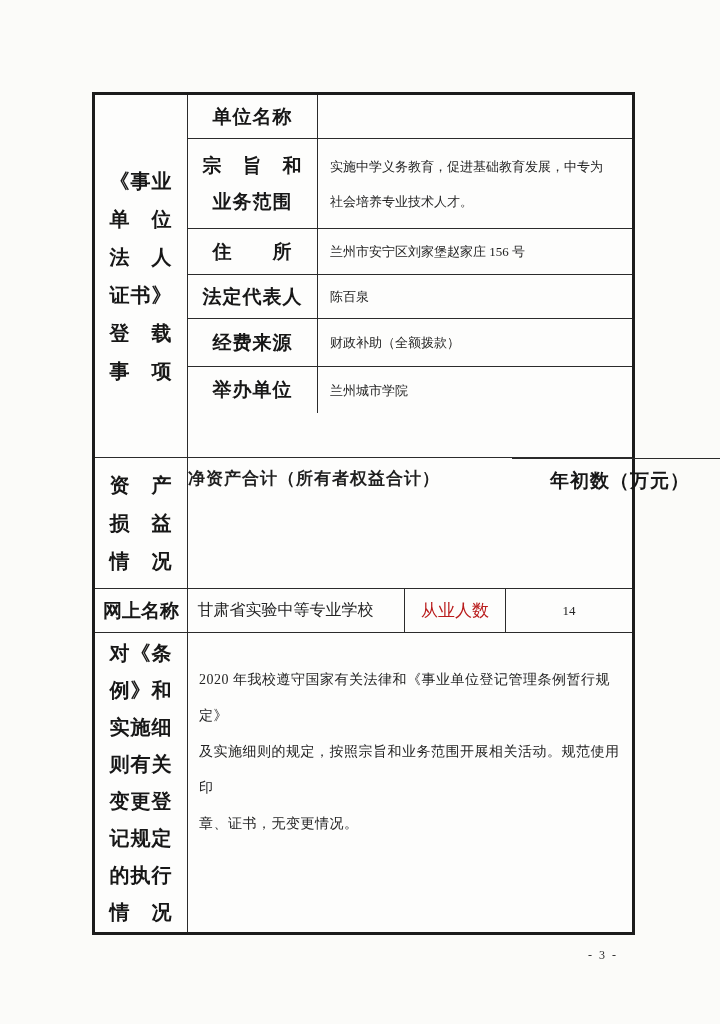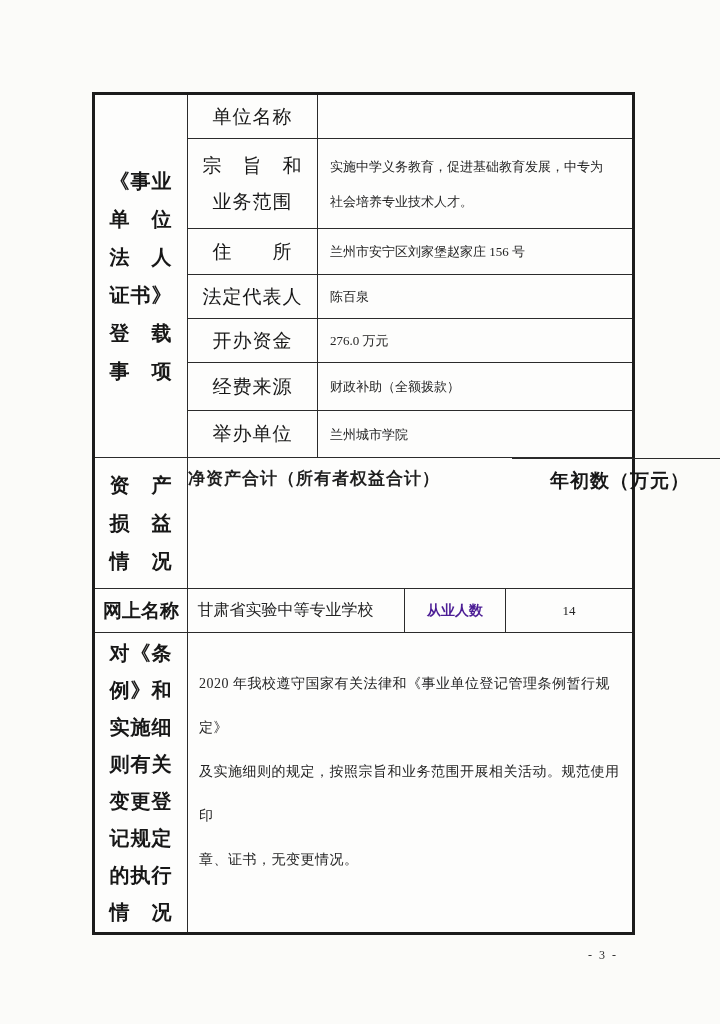--- a/index.html
+++ b/index.html
@@ -58,21 +58,21 @@
     color: #171717;
   }
 
   
   .sec1 { height: 362px; flex: none; }
   .rows-col { flex: 1 1 auto; display: flex; flex-direction: column; }
   .row { display: flex; flex-direction: row; flex: none; }
   .label-cell {
     width: 130px;
     flex: none;
-    font-weight: normal;
+    font-weight: bold;
     font-size: 19px;
     letter-spacing: 1px;
     line-height: 36px;
     white-space: pre-line;
     color: #171717;
   }
   .value-cell {
     flex: 1 1 auto;
     font-size: 13px;
     padding-left: 12px;
@@ -100,31 +100,31 @@
   .num { font-size: 13px; color: #242424; }
   .num-left { padding-left: 10px; }
 
   
   .sec3 { height: 44px; flex: none; }
   .online-label {
     width: 93px; flex: none;
     font-weight: bold; font-size: 19px; color: #171717;
   }
   .online-value { width: 217px; flex: none; font-size: 16px; color: #242424; padding-right: 21px; }
-  .staff-label { width: 101px; flex: none; font-weight: bold; font-size: 14px; color: #4c1d95; }
+  .staff-label { width: 101px; flex: none; font-weight: normal; font-size: 17px; color: #b91c1c; }
   .staff-value { flex: 1 1 auto; font-size: 13px; color: #242424; }
 
   
   .sec4 { flex: 1 1 auto; }
   .sec4 .head-col { align-items: flex-start; }
   .sec4 .head-label { line-height: 37px; padding-top: 2px; font-size: 20px; }
   .compliance-text {
     flex: 1 1 auto;
     font-size: 14px;
-    line-height: 44px;
+    line-height: 36px;
     padding: 29px 6px 0 11px;
     white-space: pre-line;
     color: #242424;
     letter-spacing: 0.5px;
   }
 
   .page-number {
     position: absolute;
     left: 588px;
     top: 948px;
@@ -163,24 +163,20 @@
       <div class="row bt" style="height:46px">
         <div class="cell center label-cell br">住　　所</div>
         <div class="cell value-cell">兰州市安宁区刘家堡赵家庄 156 号</div>
       </div>
 
       <div class="row bt" style="height:44px">
         <div class="cell center label-cell br">法定代表人</div>
         <div class="cell value-cell">陈百泉</div>
       </div>
 
-      <div class="row bt" style="height:44px">
-        <div class="cell center label-cell br">开办资金</div>
-        <div class="cell value-cell">276.0 万元</div>
-      </div>
 
       <div class="row bt" style="height:48px">
         <div class="cell center label-cell br">经费来源</div>
         <div class="cell value-cell">财政补助（全额拨款）</div>
       </div>
 
       <div class="row bt" style="height:47px">
         <div class="cell center label-cell br">举办单位</div>
         <div class="cell value-cell">兰州城市学院</div>
       </div>

